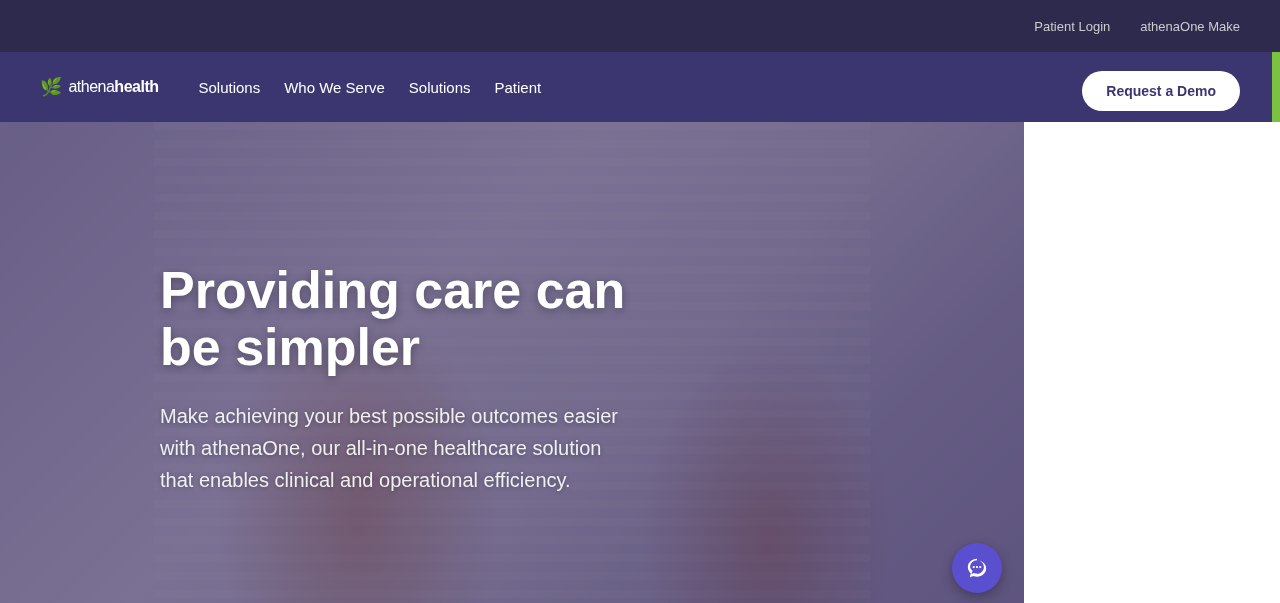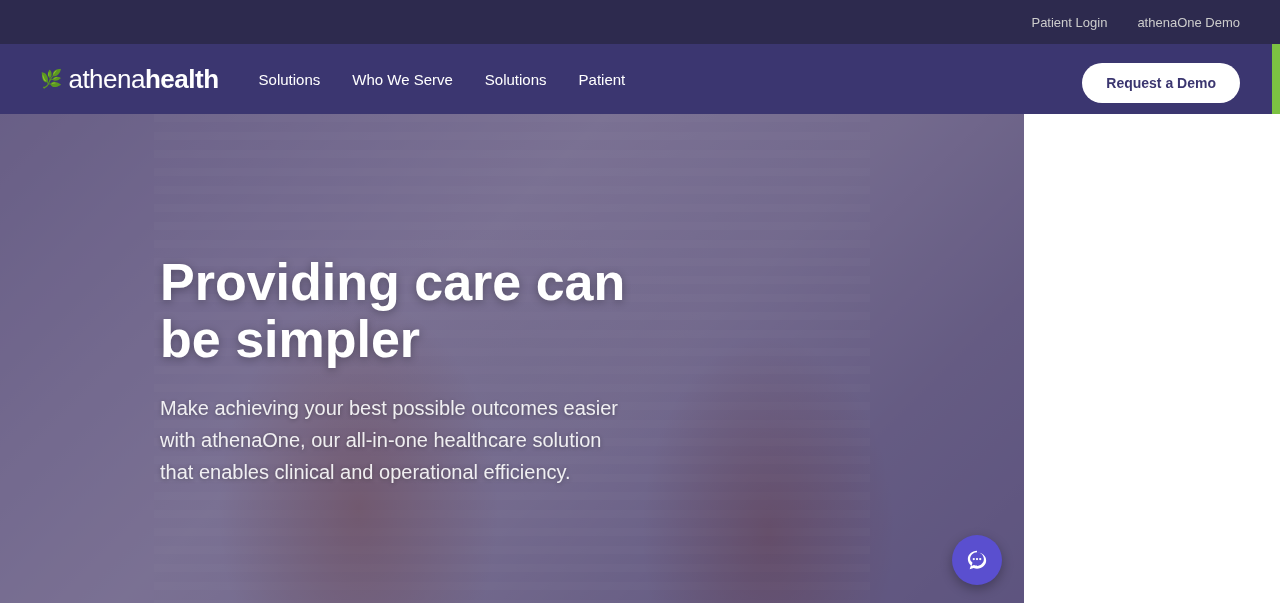--- a/index.html
+++ b/index.html
@@ -6,21 +6,21 @@
     body { font-family: -apple-system, BlinkMacSystemFont, 'Segoe UI', Arial, sans-serif; width: 1280px; height: 603px; overflow: hidden; }
 
     
     #top-bar {
       background: #2d2a4e;
       display: flex;
       justify-content: flex-end;
       align-items: center;
       padding: 8px 40px;
       gap: 30px;
-      height: 44px;
+      height: 52px;
     }
     #top-bar a {
       color: #ccc;
       text-decoration: none;
       font-size: 13px;
       cursor: pointer;
     }
 
     
     #navbar {
@@ -36,30 +36,30 @@
       display: flex;
       align-items: center;
       gap: 6px;
       margin-right: 40px;
     }
     #logo-icon {
       color: #7cc242;
       font-size: 18px;
     }
     #logo-text {
-      font-size: 26px;
+      font-size: 16px;
       font-weight: 300;
       color: white;
       letter-spacing: -0.5px;
     }
     #logo-text span.bold { font-weight: 700; }
     #nav-links {
       display: flex;
       align-items: flex-start;
-      gap: 32px;
+      gap: 24px;
       flex: 1;
     }
     .nav-link {
       color: white;
       text-decoration: none;
       font-size: 15px;
       cursor: pointer;
       white-space: nowrap;
     }
     #request-demo-btn {
@@ -176,21 +176,21 @@
       width: 22px;
       height: 22px;
       fill: white;
     }
   </style>
 </head>
 <body>
 
 <div id="top-bar">
   <a>Patient Login</a>
-  <a>athenaOne Demo</a>
+  <a>athenaOne Make</a>
 </div>
 
 <nav id="navbar">
   <div id="logo-area">
     <span id="logo-icon">🌿</span>
     <span id="logo-text">
       <span>athena</span><span class="bold">health</span>
     </span>
   </div>
 

